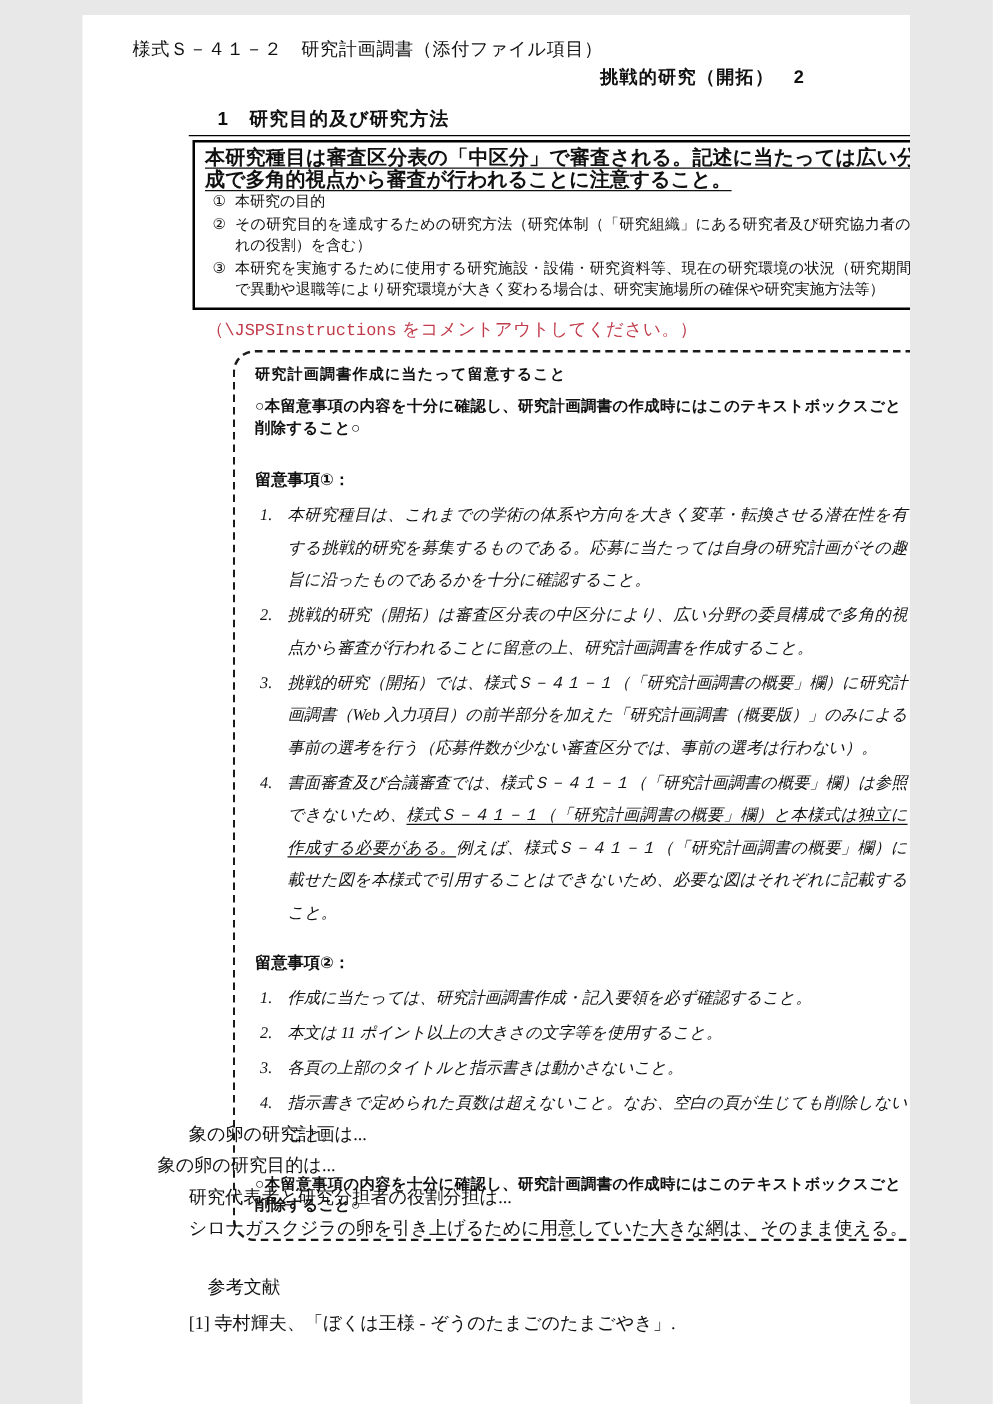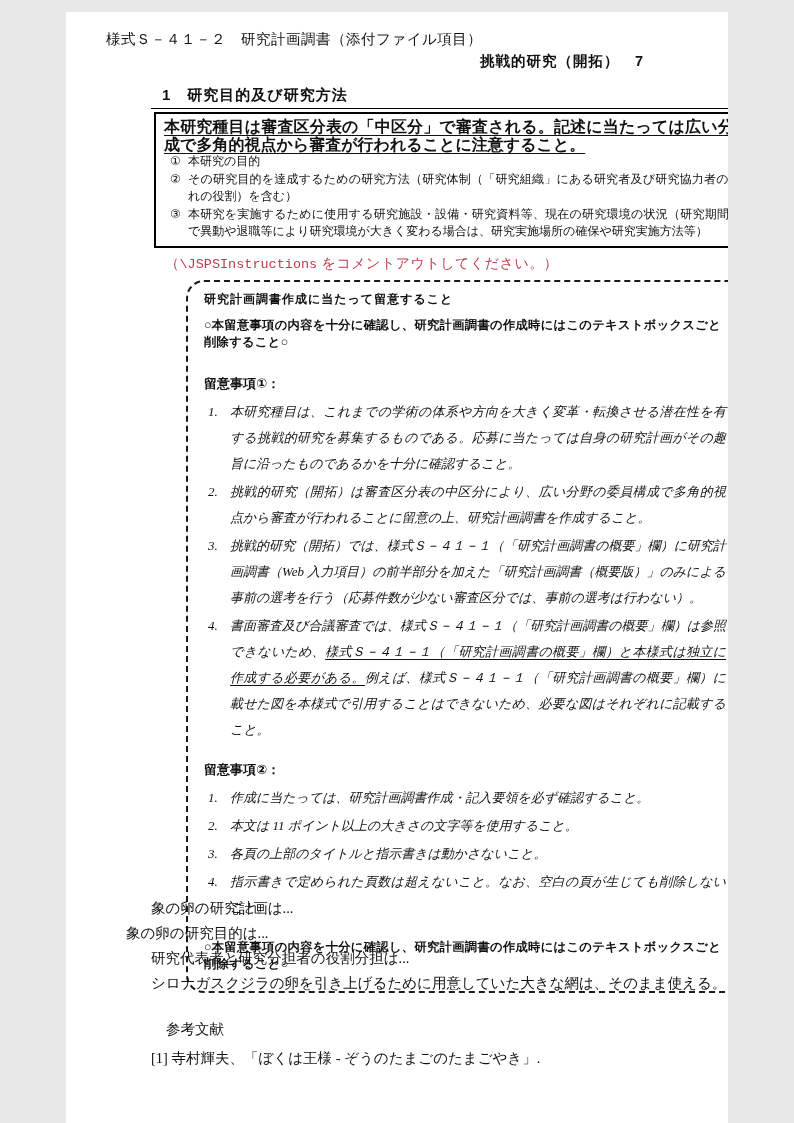--- a/index.html
+++ b/index.html
@@ -16,21 +16,21 @@
   .form-label {
     position:absolute; left:40px; top:18px;
     font-size:14.5px; letter-spacing:0.5px;
   }
   .header-right {
     position:absolute; right:84px; top:40px;
     font-family:"Liberation Sans","DejaVu Sans",sans-serif;
     font-weight:bold; font-size:14.5px; letter-spacing:1px;
   }
   .section-heading {
-    position:absolute; left:96px; top:74px;
+    position:absolute; left:108px; top:74px;
     font-family:"Liberation Sans","DejaVu Sans",sans-serif;
     font-weight:bold; font-size:15px; letter-spacing:1px;
   }
   .heading-rule {
     position:absolute; left:85px; top:96px; width:672px;
     border-top:1.5px solid #000;
   }
 
   .inst-box {
     position:absolute; left:88px; top:100px; width:622px;
@@ -113,21 +113,21 @@
     position:absolute; left:85px; top:1037px;
     font-size:14.5px;
   }
 </style>
 </head>
 <body>
 
 <div class="page">
 
   <div class="form-label">様式Ｓ－４１－２　研究計画調書（添付ファイル項目）</div>
-  <div class="header-right">挑戦的研究（開拓）　7</div>
+  <div class="header-right">挑戦的研究（開拓）　2</div>
   <div class="section-heading">1　研究目的及び研究方法</div>
   <div class="heading-rule"></div>
 
   <div class="inst-box">
     <div class="inst-lead">本研究種目は審査区分表の「中区分」で審査される。記述に当たっては広い分野構成で多角的視点から審査が行われることに注意すること。</div>
     <div class="inst-item">
       <span class="num">①</span>
       <span class="txt">本研究の目的</span>
     </div>
     <div class="inst-item">

